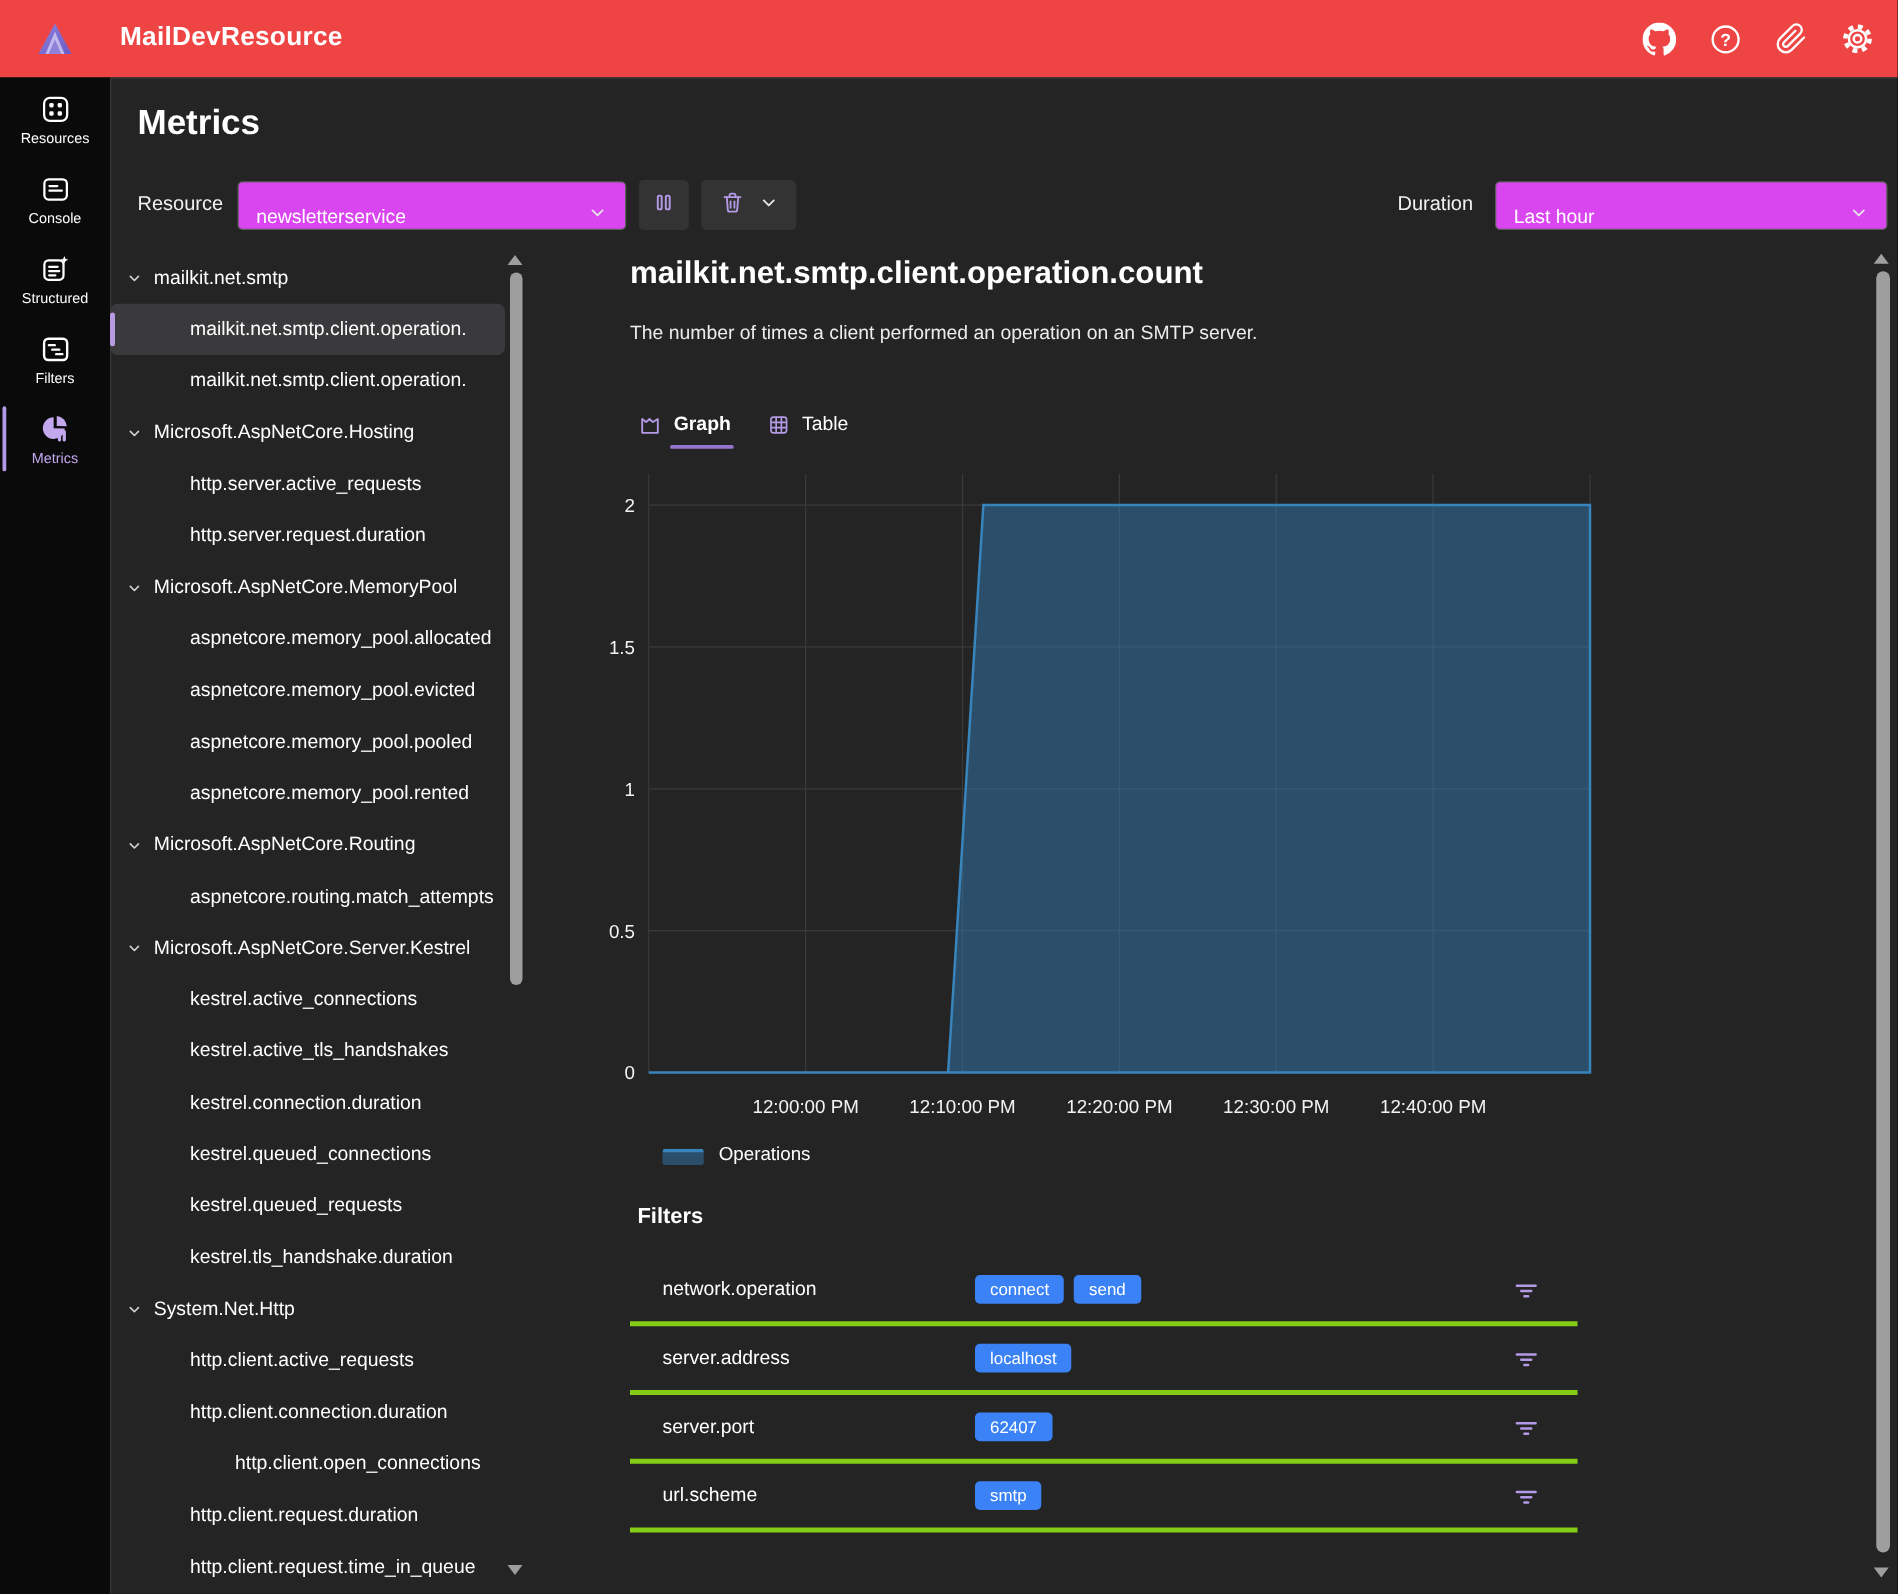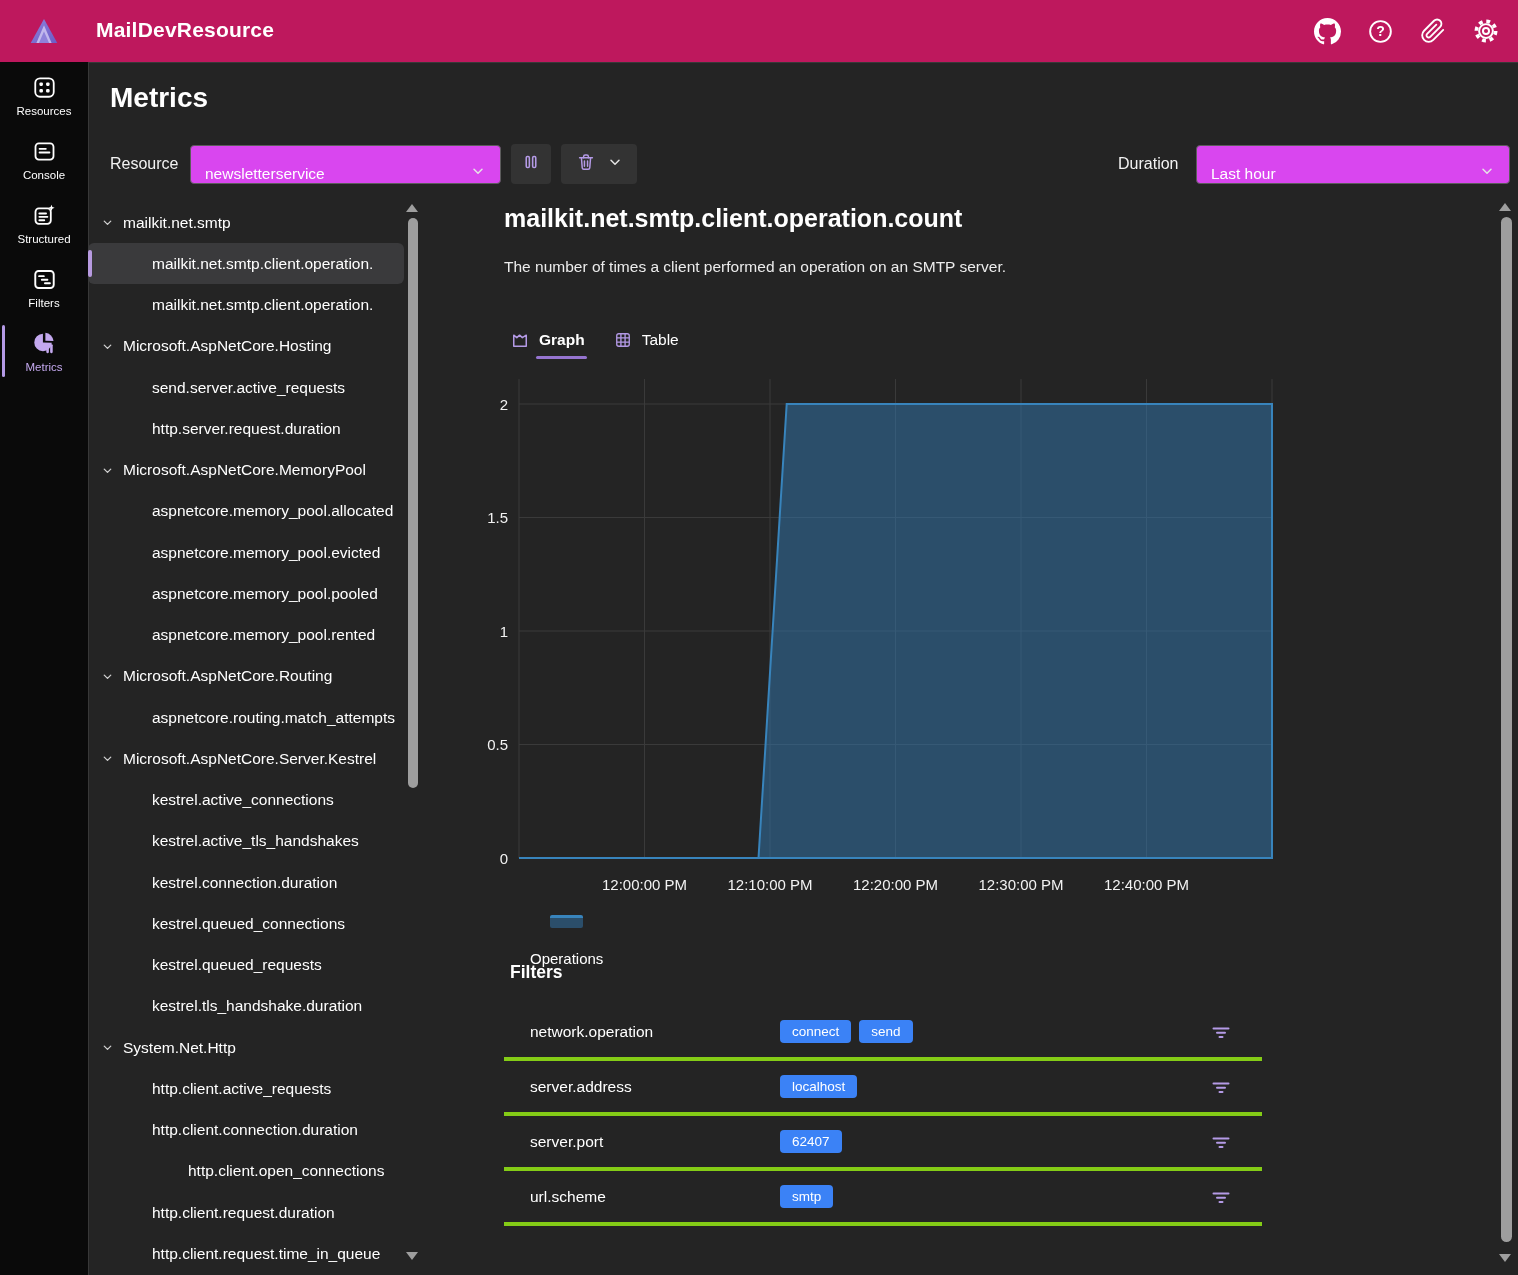--- a/index.html
+++ b/index.html
@@ -1,21 +1,21 @@
 <!DOCTYPE html>
 <html><head>
 <meta charset="utf-8">
 <style>
   * { margin:0; padding:0; box-sizing:border-box; }
   html,body { width:1518px; height:1275px; background:#0a0a0a; overflow:hidden;
               font-family:"Liberation Sans", sans-serif; color:#fff; }
   #root { position:absolute; inset:0; width:1518px; height:1275px; }
 
   
-  .topbar { position:absolute; left:0; top:0; width:1518px; height:62px; background:#be185d; }
+  .topbar { position:absolute; left:0; top:0; width:1518px; height:62px; background:#ef4444; }
   .logo { position:absolute; left:29px; top:16px; width:30px; height:30px; }
   .apptitle { position:absolute; left:96px; top:18px; font-size:21px; font-weight:600; letter-spacing:.2px; }
   .topicons { position:absolute; right:18px; top:17px; display:flex; gap:25px; align-items:center; }
   .topicons .ticon { width:28px; height:28px; display:flex; align-items:center; justify-content:center; cursor:pointer; }
 
   
   .sidebar { position:absolute; left:0; top:62px; width:88px; bottom:0; background:#0a0a0a; }
   .navitem { position:relative; width:88px; height:62px; margin-top:2px; display:flex; flex-direction:column;
              align-items:center; justify-content:center; gap:4px; cursor:pointer; color:#ffffff; }
   .navitem .nlabel { font-size:11.5px; }
@@ -55,21 +55,21 @@
   .mtitle { position:absolute; left:504px; top:204px; font-size:25px; font-weight:600; }
   .mdesc  { position:absolute; left:504px; top:258px; font-size:15.5px; color:#ececec; }
   #tabs { position:absolute; left:510px; top:330px; display:flex; gap:28px; }
   .tab { display:flex; align-items:center; gap:9px; cursor:pointer; padding-bottom:9px; position:relative; }
   .tab .tlabel { font-size:15.5px; }
   .tab.active .tlabel { font-weight:700; }
   .tab.active::after { content:""; position:absolute; left:26px; right:-2px; bottom:0; height:3px;
                        background:#9574cf; border-radius:2px; }
 
   #chart-svg { position:absolute; left:430px; top:370px; }
-  .legend { position:absolute; left:530px; top:915px; display:flex; align-items:center; gap:22px;flex-direction:column; }
+  .legend { position:absolute; left:530px; top:915px; display:flex; align-items:flex-end; gap:12px; }
   .lswatch { width:33px; height:13px; border-radius:2px; background:rgba(49,120,176,.55); border-top:3px solid #3884bc; }
   .llabel { font-size:15px; }
 
   
   .fheading { position:absolute; left:510px; top:962px; font-size:17.5px; font-weight:700; }
   #filter-rows { position:absolute; left:504px; top:1006px; width:758px; }
   .frow { position:relative; width:758px; height:55px; display:flex; align-items:center;
           border-bottom:4px solid #84cc16; }
   .fname { margin-left:26px; width:250px; font-size:15.5px; }
   .fvals { display:flex; gap:8px; flex:1; }
@@ -236,21 +236,21 @@
       </div>
       <div class="trow group" style="top: 125.75px;">
         <span class="chev" style="display: flex; align-items: center;">
           <svg width="13" height="13" viewBox="0 0 24 24" fill="none" stroke="#d2d2d2" stroke-width="2.4" stroke-linecap="round" stroke-linejoin="round">
             <polyline points="6 9.5 12 15.5 18 9.5"></polyline>
           </svg>
         </span>
         <span>Microsoft.AspNetCore.Hosting</span>
       </div>
       <div class="trow leaf" style="top: 167px;">
-        <span>send.server.active_requests</span>
+        <span>http.server.active_requests</span>
       </div>
       <div class="trow leaf" style="top: 208.25px;">
         <span>http.server.request.duration</span>
       </div>
       <div class="trow group" style="top: 249.5px;">
         <span class="chev" style="display: flex; align-items: center;">
           <svg width="13" height="13" viewBox="0 0 24 24" fill="none" stroke="#d2d2d2" stroke-width="2.4" stroke-linecap="round" stroke-linejoin="round">
             <polyline points="6 9.5 12 15.5 18 9.5"></polyline>
           </svg>
         </span>

